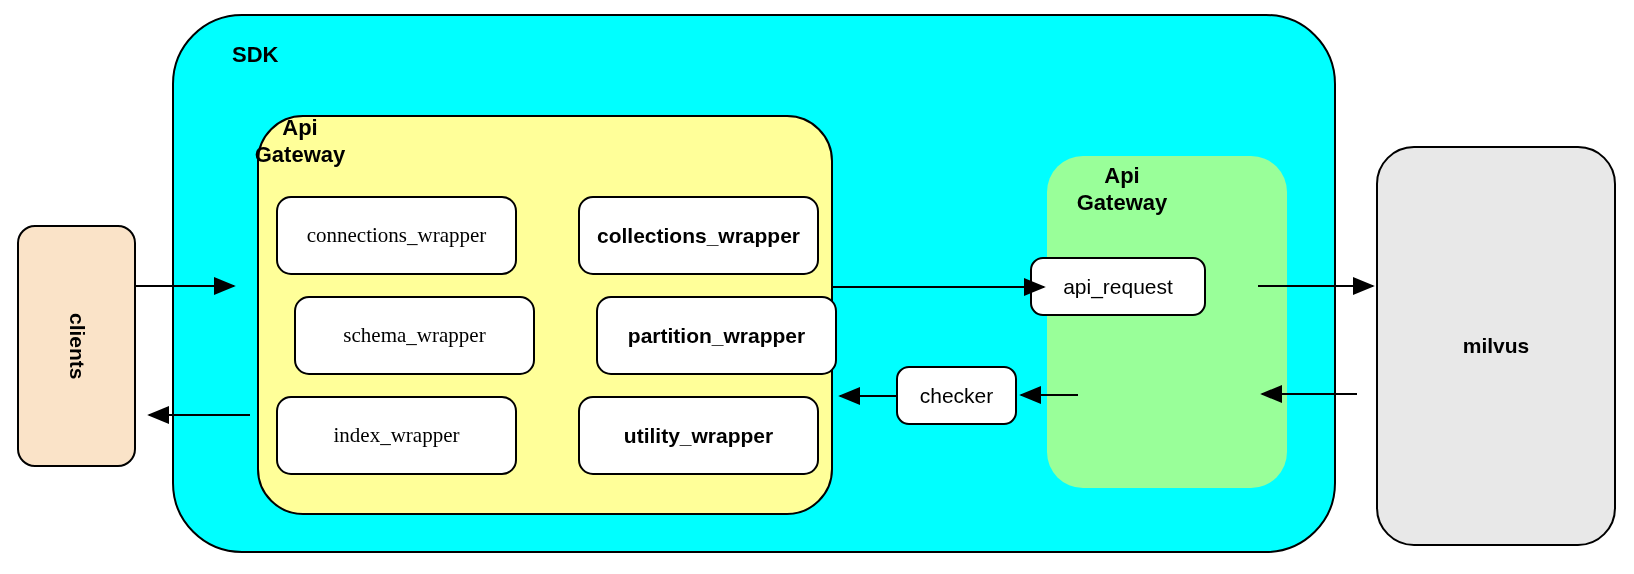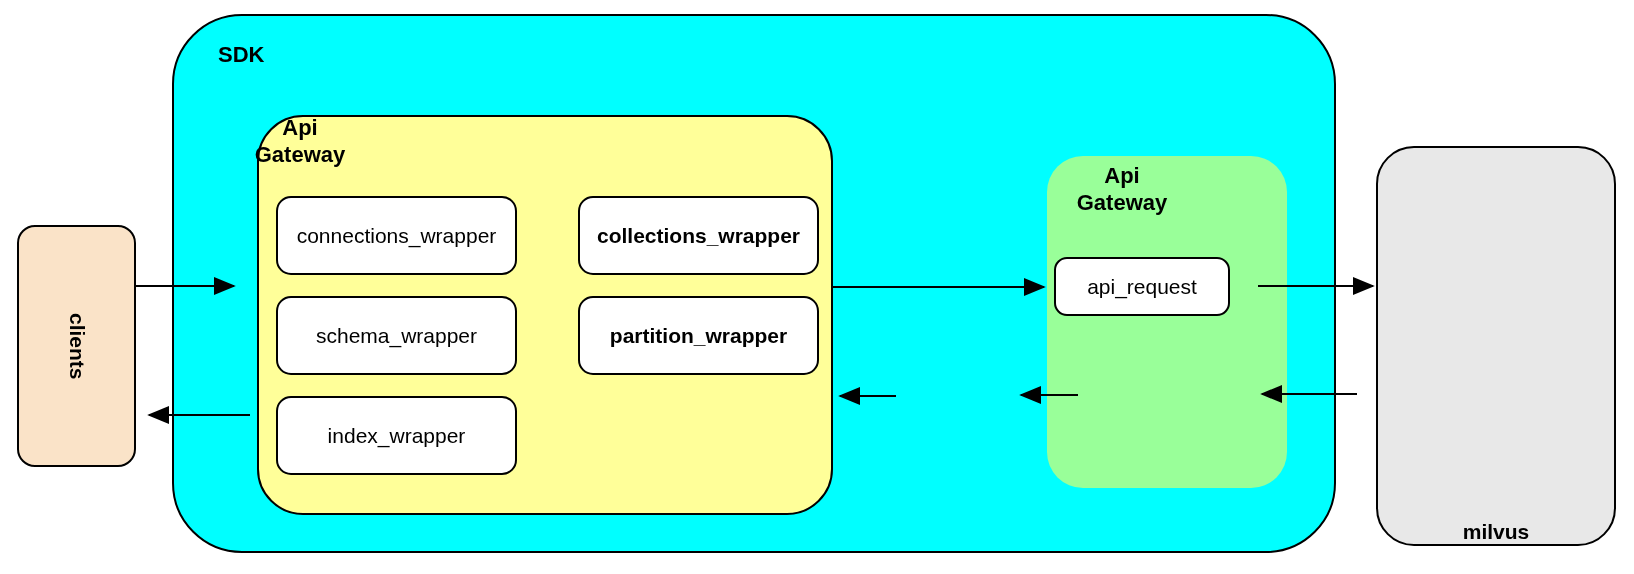--- a/index.html
+++ b/index.html
@@ -8,40 +8,40 @@
     --node-fill:#FFFFFF; --line:#000000; --text:#000000;
   }
   html,body{margin:0;padding:0;background:var(--canvas-bg);}
   #canvas{
     position:relative;width:1634px;height:574px;background:var(--canvas-bg);
     font-family:"Liberation Sans",sans-serif;color:var(--text);overflow:hidden;
   }
   .box{position:absolute;box-sizing:border-box;}
   .bordered{border:2px solid var(--line);}
   .sdk{left:172px;top:14px;width:1164px;height:539px;border-radius:70px;background:var(--sdk-fill);}
-  .sdk-label{position:absolute;left:218px;top:42px;font-size:22px;font-weight:bold;}
+  .sdk-label{position:absolute;left:232px;top:42px;font-size:22px;font-weight:bold;}
   .api-wrapper{left:257px;top:115px;width:576px;height:400px;border-radius:46px;background:var(--wrapper-fill);}
   .wrapper-label{position:absolute;left:245px;top:114px;width:110px;text-align:center;
     font-size:22px;font-weight:bold;line-height:27px;}
   .gateway{left:1047px;top:156px;width:240px;height:332px;border-radius:36px;background:var(--gateway-fill);}
   .gateway-label{position:absolute;left:1072px;top:162px;width:100px;text-align:center;
     font-size:22px;font-weight:bold;line-height:27px;}
   .node{display:flex;align-items:center;justify-content:center;background:var(--node-fill);
     border:2px solid var(--line);border-radius:15px;font-size:21px;}
   .w-node{width:241px;height:79px;}
-  .col1{left:276px;} .col2{left:578px;font-weight:bold;}
-  .row1{top:196px;} .row2{top:296px;} .row3{top:396px;}
-  .g-node{left:1054px;width:176px;height:59px;border-radius:13px;}
+  .col1{left:276px;font-family:Liberation Serif, serif;} .col2{left:578px;font-weight:bold;}
+  .row1{top:196px;} .row2{top:296px;margin-left:18px;} .row3{top:396px;}
+  .g-node{left:1030px;width:176px;height:59px;border-radius:13px;}
   .g-row1{top:257px;} .g-row2{top:366px;}
   .checker{left:896px;top:366px;width:121px;height:59px;border-radius:13px;}
   .clients{left:17px;top:225px;width:119px;height:242px;border-radius:18px;background:var(--clients-fill);
     display:flex;align-items:center;justify-content:center;}
   .clients-text{writing-mode:vertical-rl;font-size:21px;font-weight:bold;}
   .milvus{left:1376px;top:146px;width:240px;height:400px;border-radius:38px;background:var(--milvus-fill);
-    display:flex;align-items:flex-end;justify-content:center;font-size:21px;font-weight:bold;}
+    display:flex;align-items:center;justify-content:center;font-size:21px;font-weight:bold;}
   #wires{position:absolute;left:0;top:0;width:1634px;height:574px;pointer-events:none;}
 </style>
 </head>
 <body>
 
 <div id="canvas">
 
   <div class="box bordered clients">
     <span class="clients-text">clients</span>
   </div>
@@ -63,21 +63,27 @@
   </div>
   <div class="box node w-node col1 row2">
     <span>schema_wrapper</span>
   </div>
   <div class="box node w-node col1 row3">
     <span>index_wrapper</span>
   </div>
   <div class="box node w-node col2 row2">
     <span>partition_wrapper</span>
   </div>
+  <div class="box node w-node col2 row3">
+    <span>utility_wrapper</span>
+  </div>
 
+  <div class="box node checker">
+    <span>checker</span>
+  </div>
 
   <div class="box gateway"></div>
   <div class="gateway-label">
     <div>Api</div>
     <div>Gateway</div>
   </div>
 
   <div class="box node g-node g-row1">
     <span>api_request</span>
   </div>

